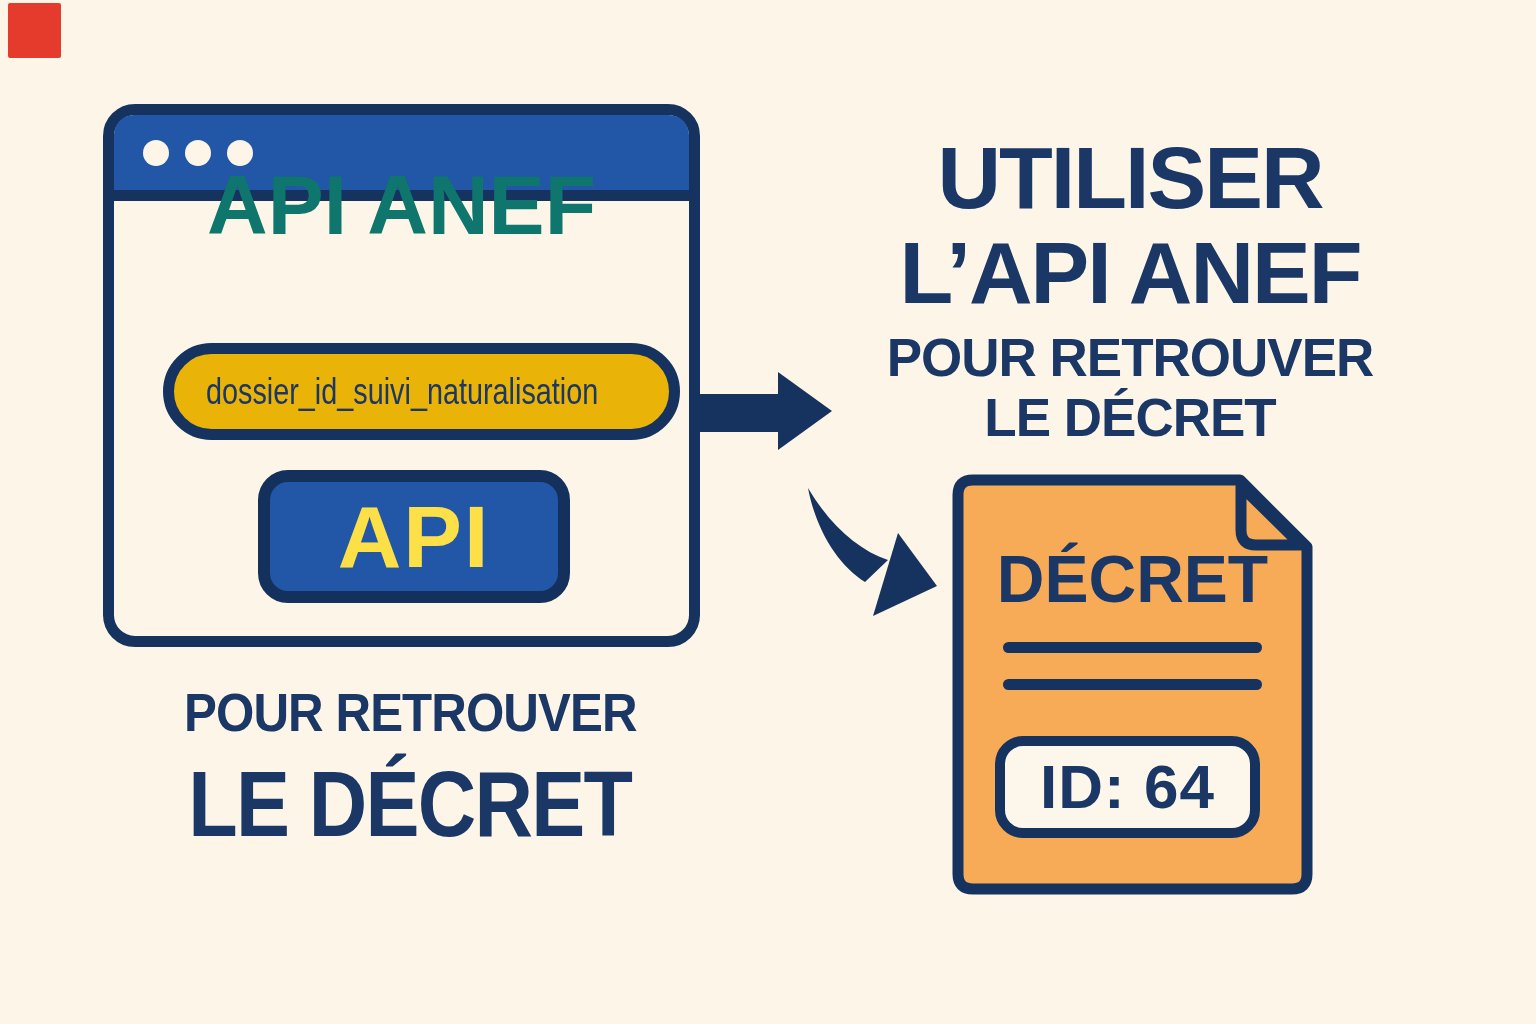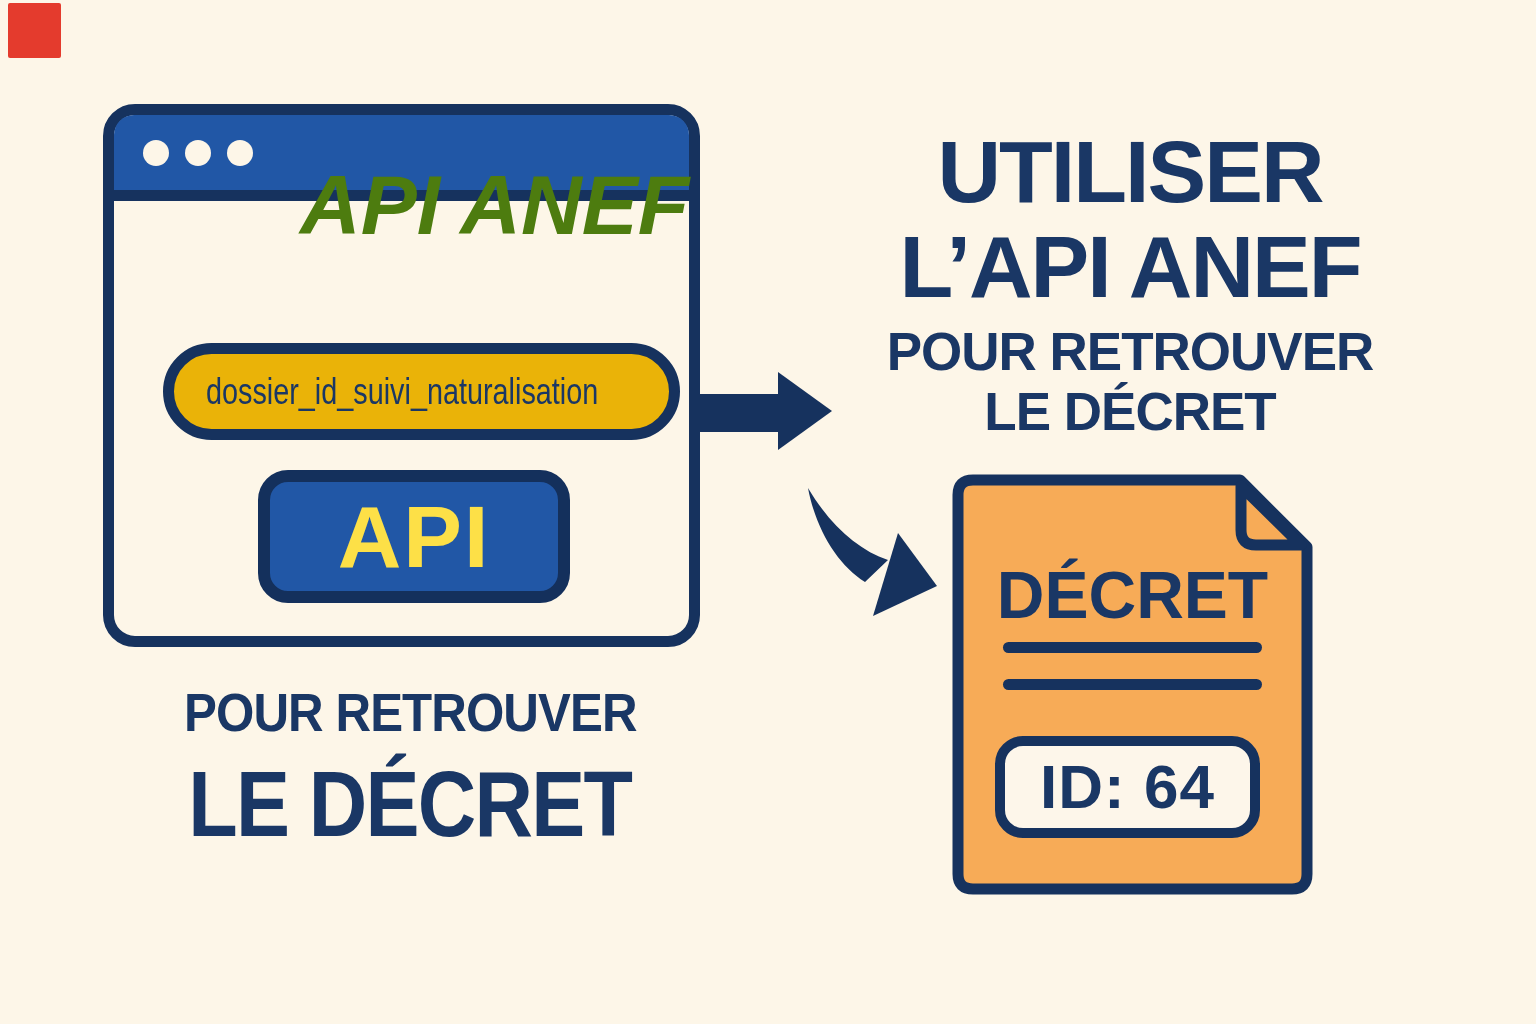--- a/index.html
+++ b/index.html
@@ -14,59 +14,59 @@
   #window{
     position:absolute;left:103px;top:104px;width:575px;height:521px;
     border:11px solid #16325e;border-radius:32px;background:#fdf6e8;
   }
   #window-header{
     height:75px;background:#2157a6;border-bottom:11px solid #16325e;
     border-radius:20px 20px 0 0;display:flex;align-items:center;padding-left:29px;gap:16px;
   }
   .window-dot{width:26px;height:26px;border-radius:50%;background:#fdf6e8;}
   #window-title{
-    position:absolute;left:0;width:100%;top:48px;text-align:right;
-    font-size:84px;font-weight:700;letter-spacing:0px;color:#4d7c0f;line-height:1;font-style:italic;
+    position:absolute;left:0;width:100%;top:48px;text-align:center;
+    font-size:84px;font-weight:700;letter-spacing:0px;color:#0f766e;line-height:1;
   }
   #search-pill{
     position:absolute;left:49px;top:228px;width:475px;height:75px;
     border:11px solid #16325e;border-radius:49px;background:#eab308;
     display:flex;align-items:center;padding-left:20px;
   }
   #search-text{
     display:inline-block;font-size:36px;font-weight:400;color:#1a3765;
     transform:scaleX(.80);transform-origin:left center;white-space:nowrap;margin-left:12px;
   }
   #api-button{
     position:absolute;left:144px;top:355px;width:288px;height:109px;
     background:#2157a6;border:12px solid #14305c;border-radius:30px;
     display:flex;align-items:center;justify-content:center;
   }
   #api-button span{font-size:88px;font-weight:700;color:#fde047;letter-spacing:2px;line-height:1;}
   
   .arrow-svg{position:absolute;}
   
   #headline{
-    position:absolute;left:850px;top:124px;width:560px;text-align:center;color:#1a3765;
+    position:absolute;left:850px;top:130px;width:560px;text-align:center;color:#1a3765;
   }
   .headline-big{font-size:88px;font-weight:700;line-height:95px;letter-spacing:-2px;white-space:nowrap;}
   .headline-mid{font-size:53px;font-weight:700;line-height:60px;letter-spacing:-1px;white-space:nowrap;}
   #headline-line3{margin-top:8px;}
   
   #caption{
     position:absolute;left:100px;top:682px;width:620px;text-align:center;color:#1a3765;
   }
   #caption-line1{font-size:53px;font-weight:700;line-height:62px;letter-spacing:-1px;display:inline-block;transform:scaleX(.93);white-space:nowrap;}
   #caption-line2-wrap{margin-top:10px;}
   #caption-line2{font-size:92px;font-weight:700;line-height:100px;letter-spacing:-2px;display:inline-block;transform:scaleX(.88);white-space:nowrap;}
   
   #document-svg{position:absolute;left:940px;top:460px;}
   #document-title{
     position:absolute;left:952px;top:546px;width:361px;text-align:center;
-    font-size:66px;font-weight:700;color:#1a3765;line-height:1;letter-spacing:0;margin-top:16px;
+    font-size:66px;font-weight:700;color:#1a3765;line-height:1;letter-spacing:0;
   }
   #id-badge{
     position:absolute;left:995px;top:736px;width:265px;height:102px;box-sizing:border-box;
     background:#fdf6ea;border:10px solid #16325e;border-radius:28px;
     display:flex;align-items:center;justify-content:center;
   }
   #id-badge span{font-size:62px;font-weight:700;color:#1a3765;letter-spacing:1px;line-height:1;}
 </style>
 </head>
 <body>

